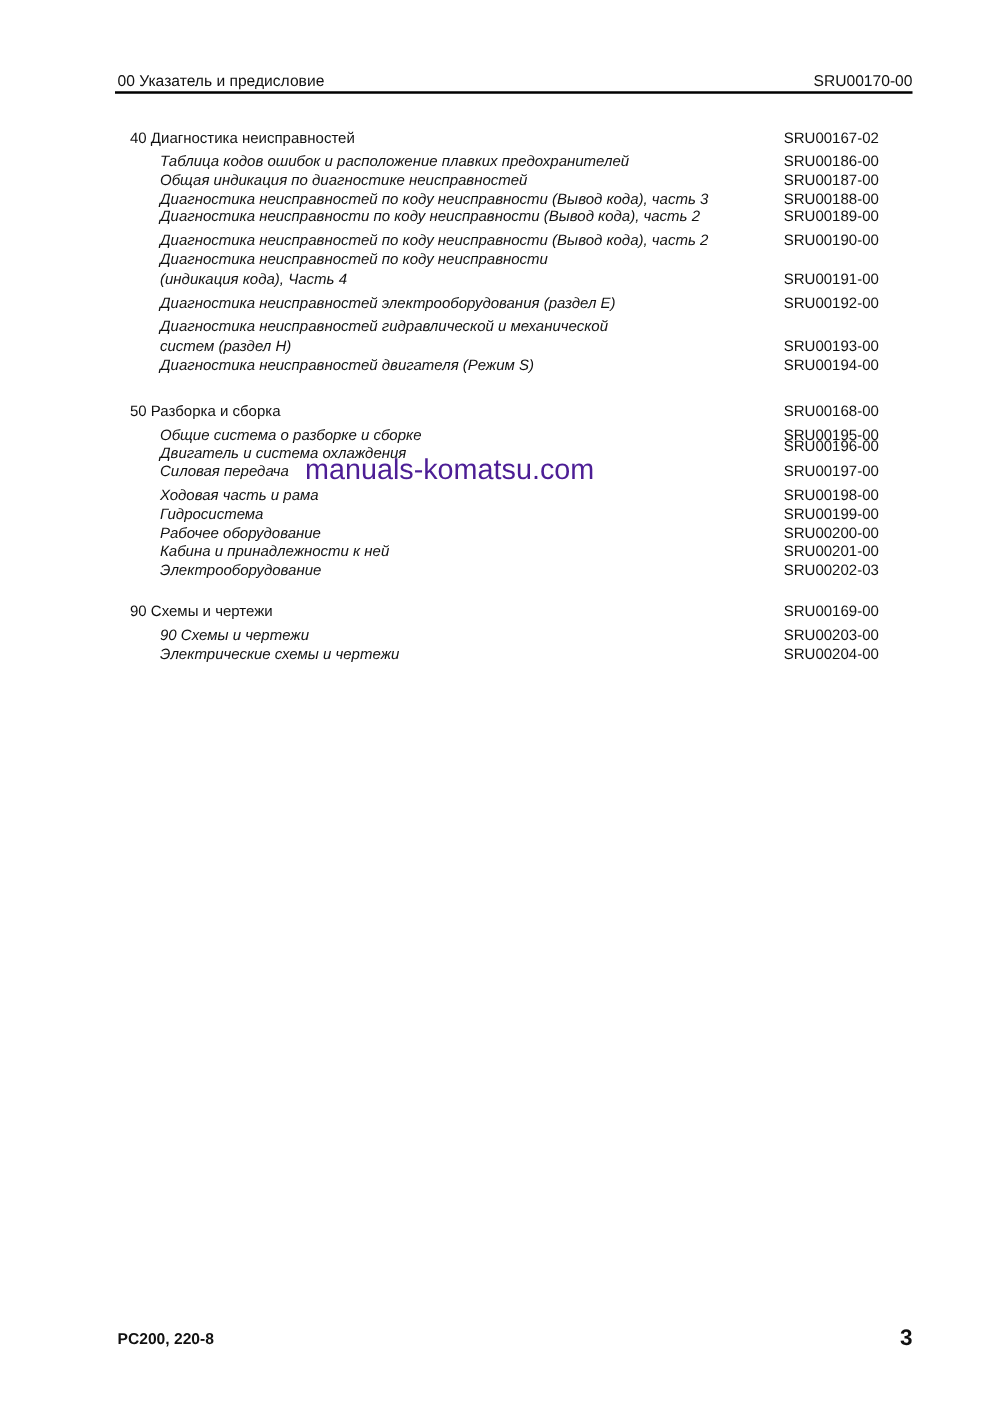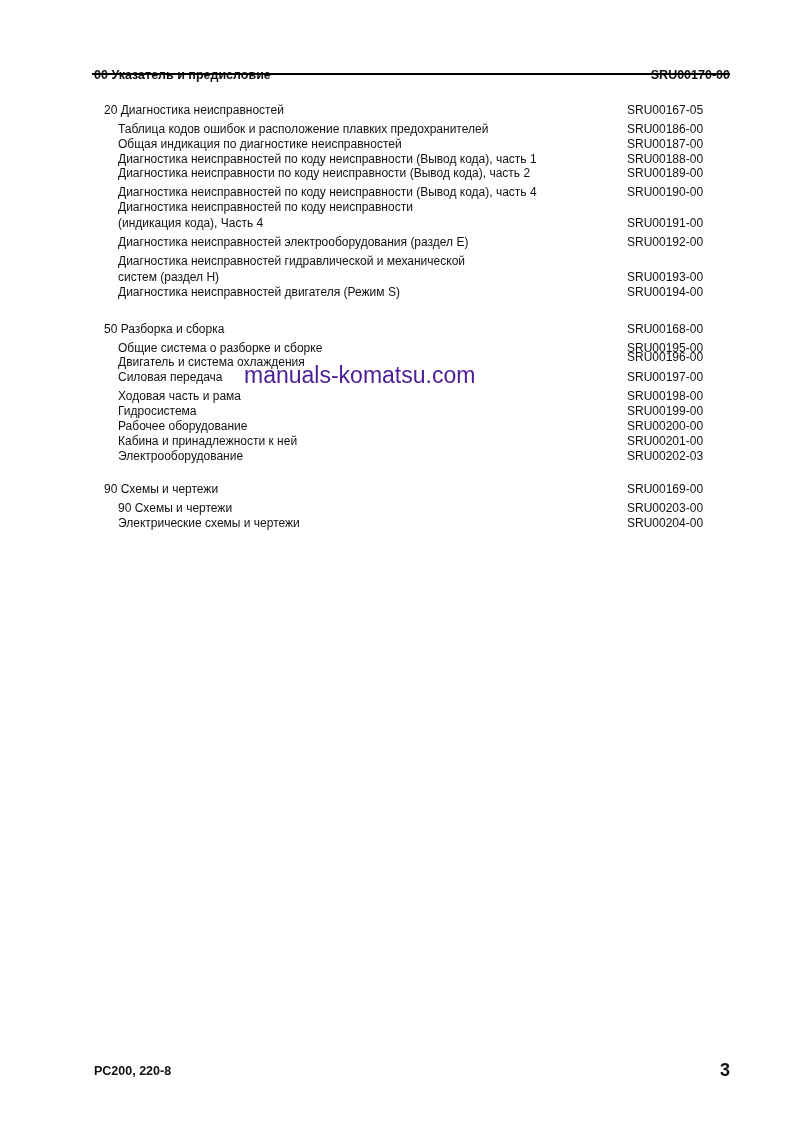--- a/index.html
+++ b/index.html
@@ -1,32 +1,32 @@
 <!DOCTYPE html>
 <html><head>
   <meta charset="utf-8">
   <style>
     html, body { margin: 0; padding: 0; }
     body {
       width: 794px; height: 1123px; position: relative; background: #ffffff;
       font-family: "Liberation Sans", sans-serif; color: #111; overflow: hidden;
     }
     .header {
-      position: absolute; left: 94px; top: 68px; width: 636px; height: 18px;
-      font-weight: bold; font-size: 12.5px;
+      position: absolute; left: 94px; top: 58px; width: 636px; height: 18px;
+      font-weight: normal; font-size: 12.5px;
     }
     .header .left { position: absolute; left: 0; top: 0; }
     .header .right { position: absolute; right: 0; top: 0; text-align: right; }
     .header-rule {
       position: absolute; left: 92px; top: 73px; width: 638px; height: 2px; background: #000;
     }
     .toc { position: absolute; left: 0; top: 0; width: 794px; }
     .row { position: absolute; font-size: 12px; line-height: 13px; white-space: nowrap; }
     .row.section { left: 104px; }
-    .row.item { left: 118px; }
+    .row.item { left: 128px; font-style: italic; }
     .code { position: absolute; left: 627px; font-size: 12px; line-height: 13px; white-space: nowrap; }
     .watermark {
       position: absolute; left: 244px; top: 362px; font-size: 23px; line-height: 26px;
       color: #4c1d95; white-space: nowrap;
     }
     .footer {
       position: absolute; left: 94px; top: 1060px; width: 636px; height: 24px;
     }
     .footer .model { position: absolute; left: 0; top: 4px; font-weight: bold; font-size: 12.5px; }
     .footer .page { position: absolute; right: 0; top: 0; font-weight: bold; font-size: 18px; }
@@ -35,36 +35,36 @@
 <body>
 
 <div class="header">
   <span class="left">00 Указатель и предисловие</span>
   <span class="right">SRU00170-00</span>
 </div>
 <div class="header-rule"></div>
 
 <div class="toc">
 
-  <div class="row section" style="top:104px">20 Диагностика неисправностей</div>
-  <div class="code" style="top:104px">SRU00167-05</div>
+  <div class="row section" style="top:104px">40 Диагностика неисправностей</div>
+  <div class="code" style="top:104px">SRU00167-02</div>
 
   <div class="row item" style="top:123px">Таблица кодов ошибок и расположение плавких предохранителей</div>
   <div class="code" style="top:123px">SRU00186-00</div>
 
   <div class="row item" style="top:138px">Общая индикация по диагностике неисправностей</div>
   <div class="code" style="top:138px">SRU00187-00</div>
 
-  <div class="row item" style="top:153px">Диагностика неисправностей по коду неисправности (Вывод кода), часть 1</div>
+  <div class="row item" style="top:153px">Диагностика неисправностей по коду неисправности (Вывод кода), часть 3</div>
   <div class="code" style="top:153px">SRU00188-00</div>
 
   <div class="row item" style="top:167px">Диагностика неисправности по коду неисправности (Вывод кода), часть 2</div>
   <div class="code" style="top:167px">SRU00189-00</div>
 
-  <div class="row item" style="top:186px">Диагностика неисправностей по коду неисправности (Вывод кода), часть 4</div>
+  <div class="row item" style="top:186px">Диагностика неисправностей по коду неисправности (Вывод кода), часть 2</div>
   <div class="code" style="top:186px">SRU00190-00</div>
 
   <div class="row item" style="top:201px">Диагностика неисправностей по коду неисправности</div>
   <div class="row item" style="top:217px">(индикация кода), Часть 4</div>
   <div class="code" style="top:217px">SRU00191-00</div>
 
   <div class="row item" style="top:236px">Диагностика неисправностей электрооборудования (раздел Е)</div>
   <div class="code" style="top:236px">SRU00192-00</div>
 
   <div class="row item" style="top:255px">Диагностика неисправностей гидравлической и механической</div>

